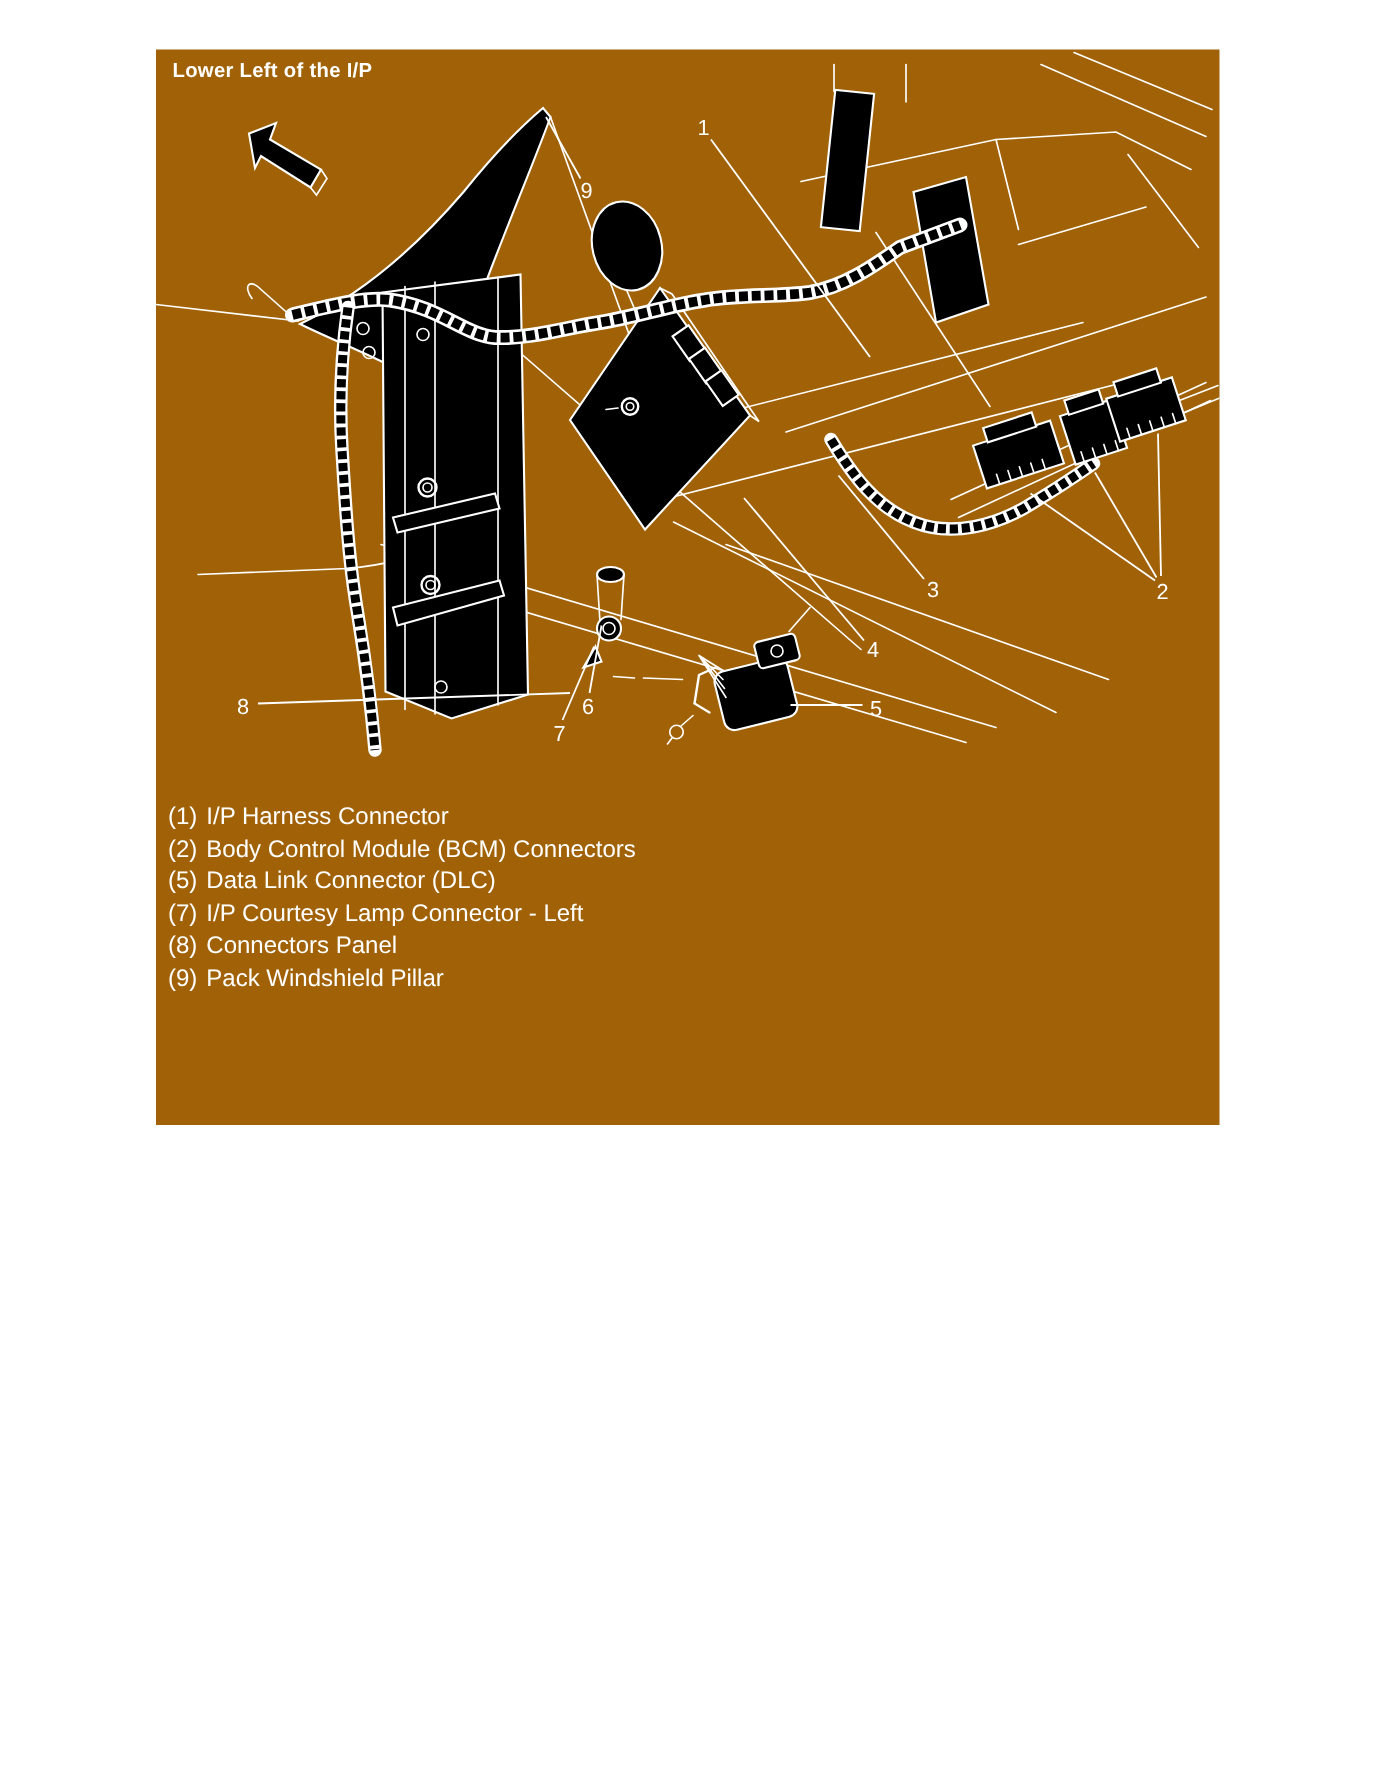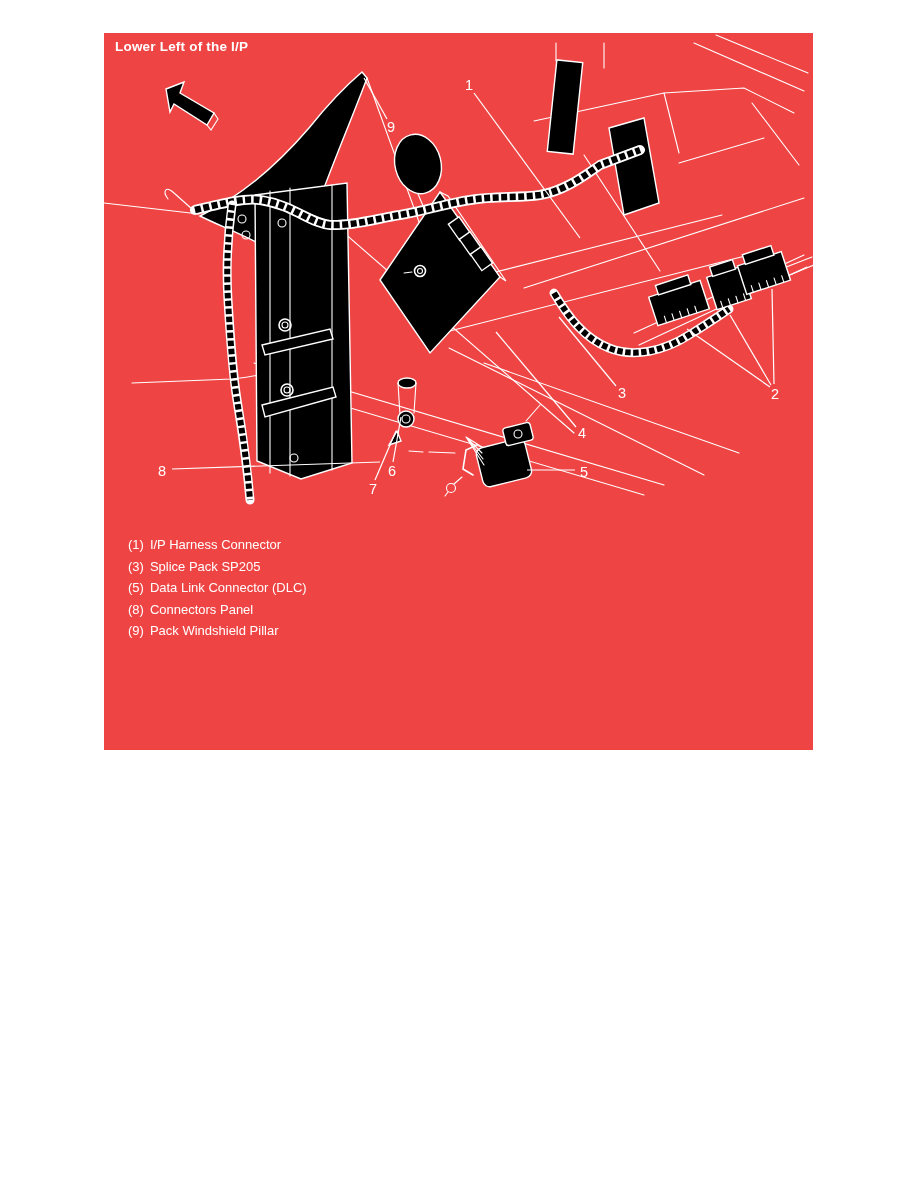--- a/index.html
+++ b/index.html
@@ -8,41 +8,41 @@
     background: #ffffff;
     font-family: "Liberation Sans", sans-serif;
     position: relative;
     overflow: hidden;
   }
   .page { position: absolute; inset: 0; width: 918px; height: 1188px; }
   .panel {
     position: absolute;
     left: 104px; top: 33px;
     width: 709px; height: 717px;
-    background: #ef4444;
+    background: #a16207;
     color: #ffffff;
   }
   .panel-title {
     position: absolute;
     left: 11px; top: 6px;
     font-size: 13.5px;
     font-weight: bold;
     letter-spacing: 0.2px;
     color: #ffffff;
   }
   .diagram-svg {
     position: absolute;
     left: 0; top: 0;
     width: 709px; height: 475px;
   }
   .legend {
     position: absolute;
-    left: 24px; top: 501px;
+    left: 8px; top: 501px;
     width: 520px;
-    font-size: 13px;
+    font-size: 16px;
     line-height: 21.6px;
     color: #ffffff;
   }
   .legend-row { white-space: nowrap; }
   .legend-ref { display: inline-block; margin-right: 6px; }
   svg text {
     font-family: "Liberation Sans", sans-serif;
     font-size: 14.5px;
     fill: #ffffff;
   }
@@ -213,20 +213,21 @@
         <text x="480" y="444">5</text>
         <text x="288" y="443">6</text>
         <text x="269" y="461">7</text>
         <text x="58" y="443">8</text>
         <text x="287" y="99">9</text>
       </g>
     </svg>
 
     <div class="legend">
       <div class="legend-row"><span class="legend-ref">(1)</span><span>I/P Harness Connector</span></div>
-      <div class="legend-row"><span class="legend-ref">(3)</span><span>Splice Pack SP205</span></div>
+      <div class="legend-row"><span class="legend-ref">(2)</span><span>Body Control Module (BCM) Connectors</span></div>
       <div class="legend-row"><span class="legend-ref">(5)</span><span>Data Link Connector (DLC)</span></div>
+      <div class="legend-row"><span class="legend-ref">(7)</span><span>I/P Courtesy Lamp Connector - Left</span></div>
       <div class="legend-row"><span class="legend-ref">(8)</span><span>Connectors Panel</span></div>
       <div class="legend-row"><span class="legend-ref">(9)</span><span>Pack Windshield Pillar</span></div>
     </div>
 
   </div>
 </div>
 
 </body></html>

